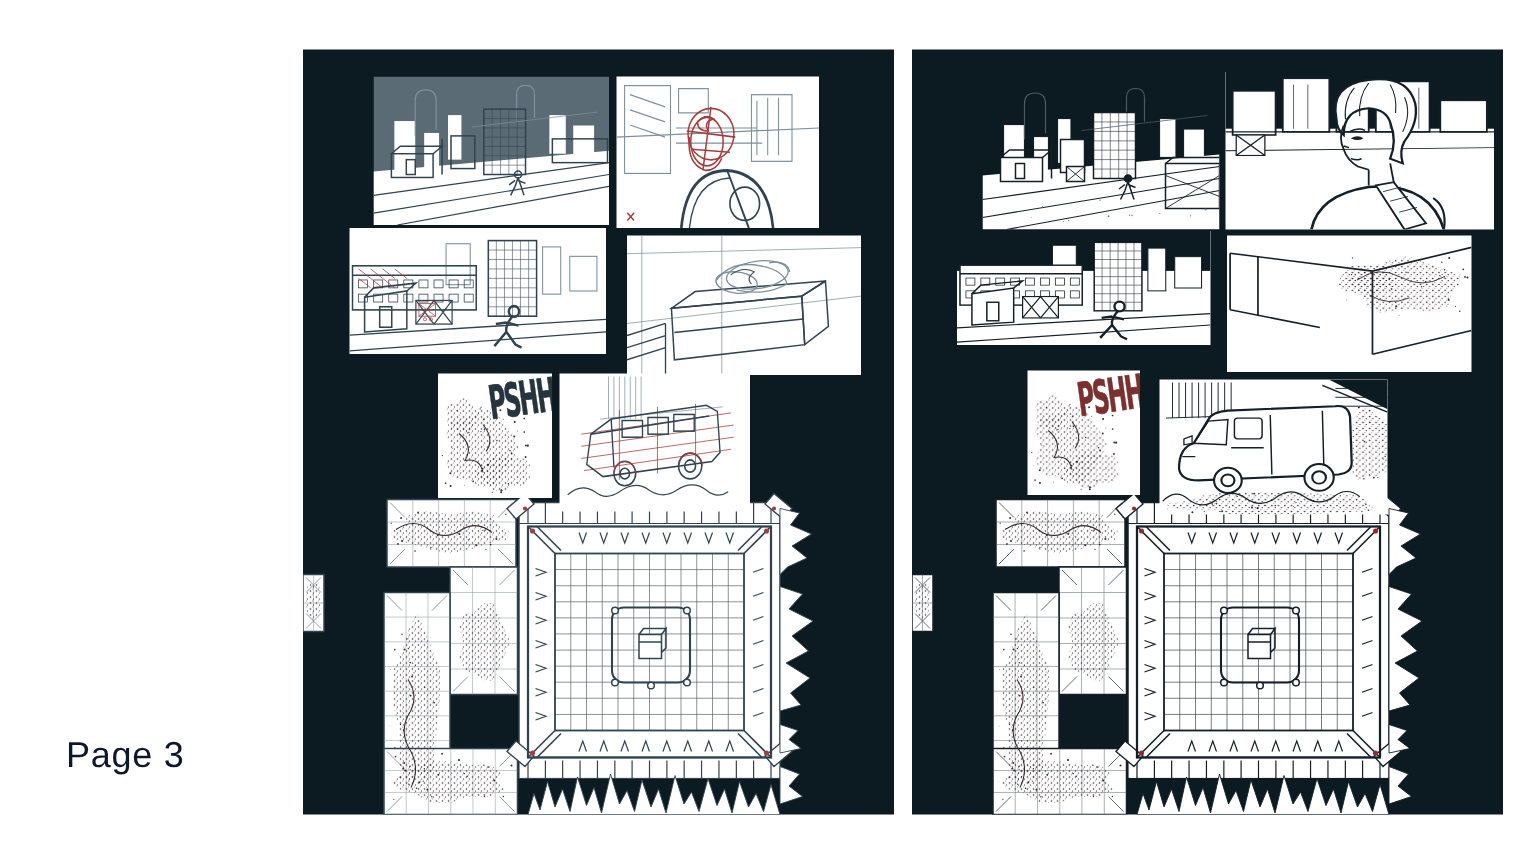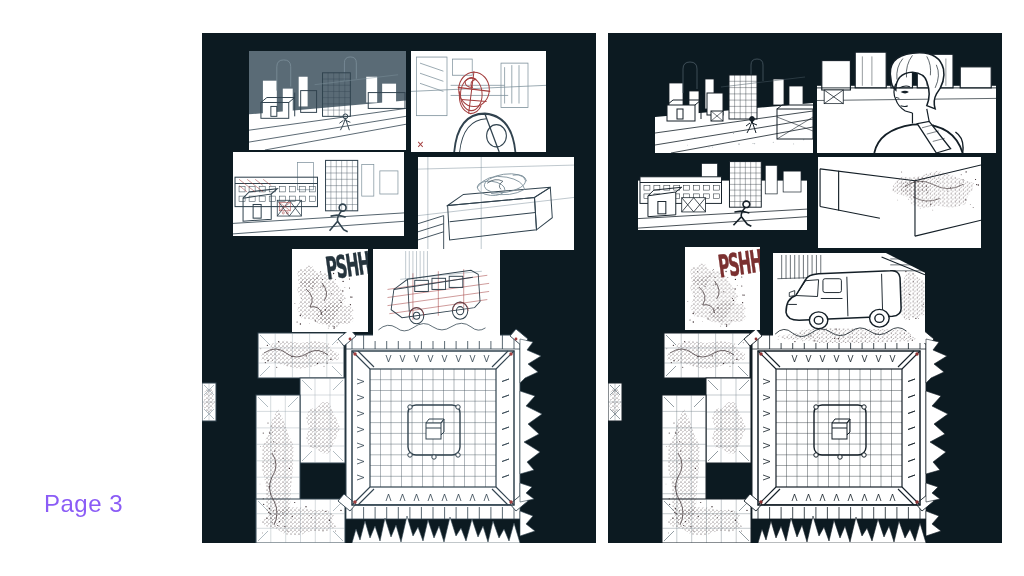--- a/index.html
+++ b/index.html
@@ -1,18 +1,18 @@
 <!DOCTYPE html>
 <html><head>
 <meta charset="utf-8">
 <style>
   html,body{margin:0;padding:0;}
   body{width:1024px;height:576px;background:#ffffff;position:relative;overflow:hidden;
        font-family:"Liberation Sans",sans-serif;}
-  .page-label{position:absolute;left:44px;top:490px;font-size:24px;color:#8b5cf6;letter-spacing:0.5px;}
+  .page-label{position:absolute;left:44px;top:490px;font-size:24px;color:#0f172a;letter-spacing:0.5px;}
   .comic-page{position:absolute;top:33px;width:394px;height:510px;}
   .page-left{left:202px;}
   .page-right{left:608px;}
   .panel{position:absolute;}
   .panel svg{display:block;width:100%;height:100%;}
 </style>
 </head>
 <body>
 
 <div>

